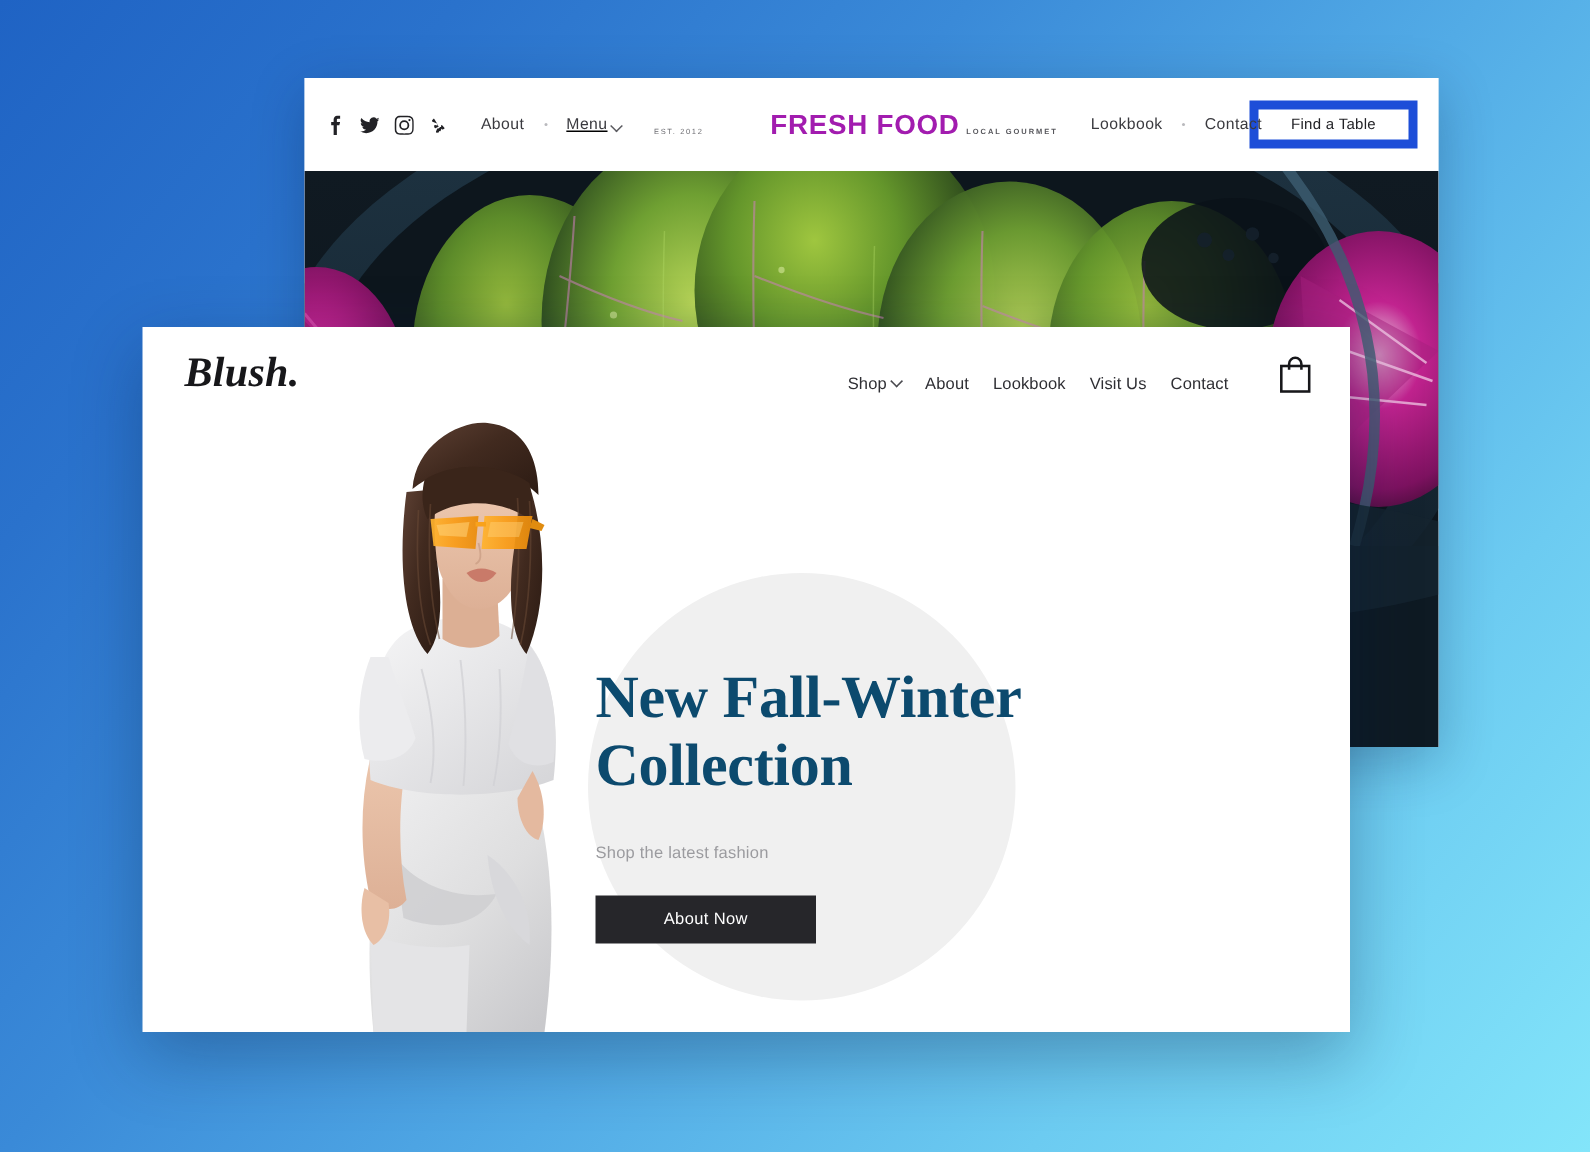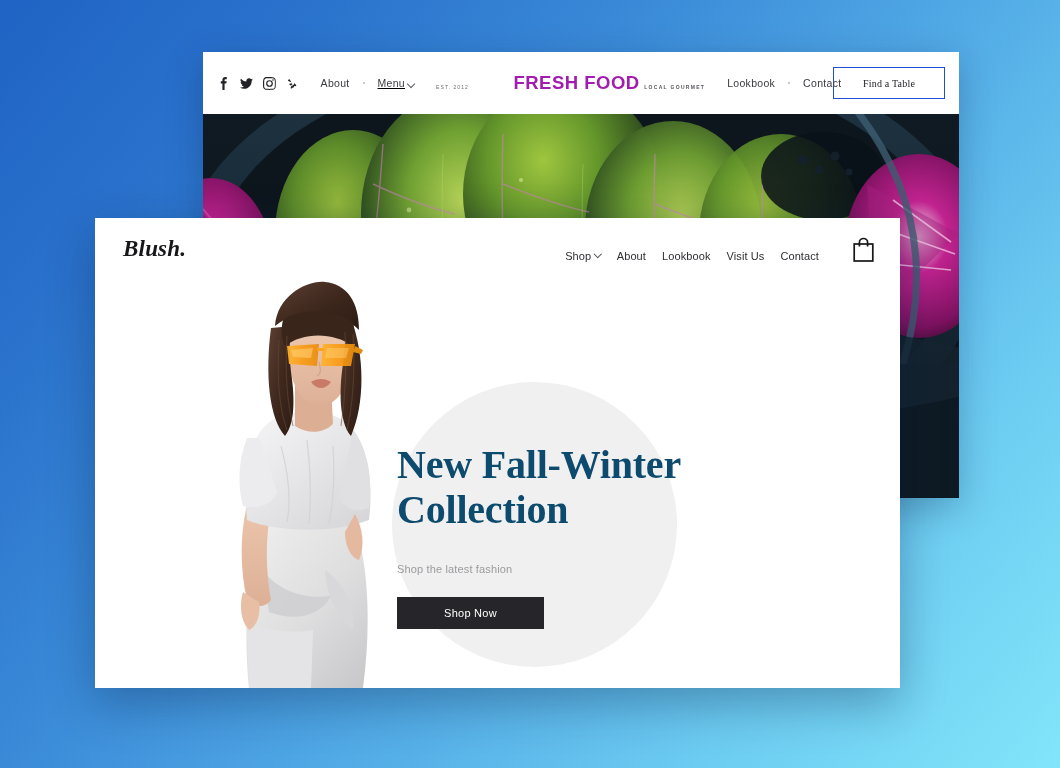--- a/index.html
+++ b/index.html
@@ -120,29 +120,29 @@
     margin-top: 3px;
     font-weight: 700;
     white-space: nowrap;
   }
 
   .ff-cta {
     margin-left: auto;
     flex: 0 0 auto;
     width: 112px;
     height: 32px;
-    border: 1px solid #1d4ed8;
+    border: 6px solid #1d4ed8;
     background: #ffffff;
     color: #222226;
     font-size: 10px;
     display: flex;
     align-items: center;
     justify-content: center;
     letter-spacing: .2px;
-    font-family: Liberation Serif, serif;
+    font-family: Liberation Sans, sans-serif;
   }
 
   
   .ff-hero {
     position: absolute;
     left: 0; top: 62px;
     width: 756px;
     height: 384px;
     overflow: hidden;
     background: #0c1119;
@@ -178,21 +178,21 @@
     align-items: center;
     padding: 0 26px 0 28px;
     position: relative;
     z-index: 5;
   }
 
   .bl-logo {
     font-family: "Liberation Serif", serif;
     font-style: italic;
     font-weight: 700;
-    font-size: 23px;
+    font-size: 28px;
     color: #17171a;
     letter-spacing: .2px;
   }
 
   .bl-nav {
     margin-left: auto;
     display: flex;
     align-items: flex-end;
     gap: 16px;
   }
@@ -546,16 +546,16 @@
 
       <path d="M152 244 C160 258 162 276 156 290 C148 288 142 276 142 262 Z" fill="#e4b99f"></path>
     </svg>
 
     <div class="bl-copy">
       <div class="bl-title">
         <div>New Fall-Winter</div>
         <div>Collection</div>
       </div>
       <div class="bl-sub">Shop the latest fashion</div>
-      <div class="bl-btn">Shop Now</div>
+      <div class="bl-btn">About Now</div>
     </div>
   </div>
 </div>
 
 </body></html>

